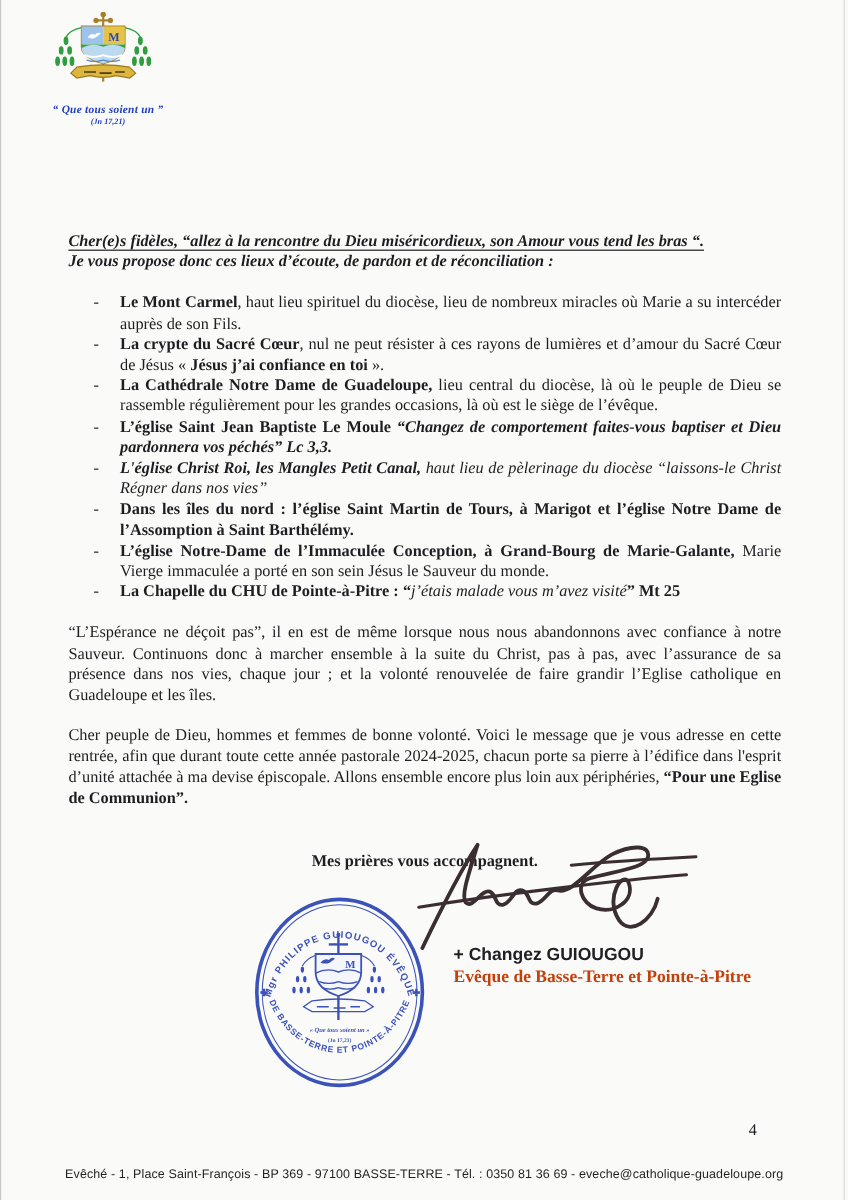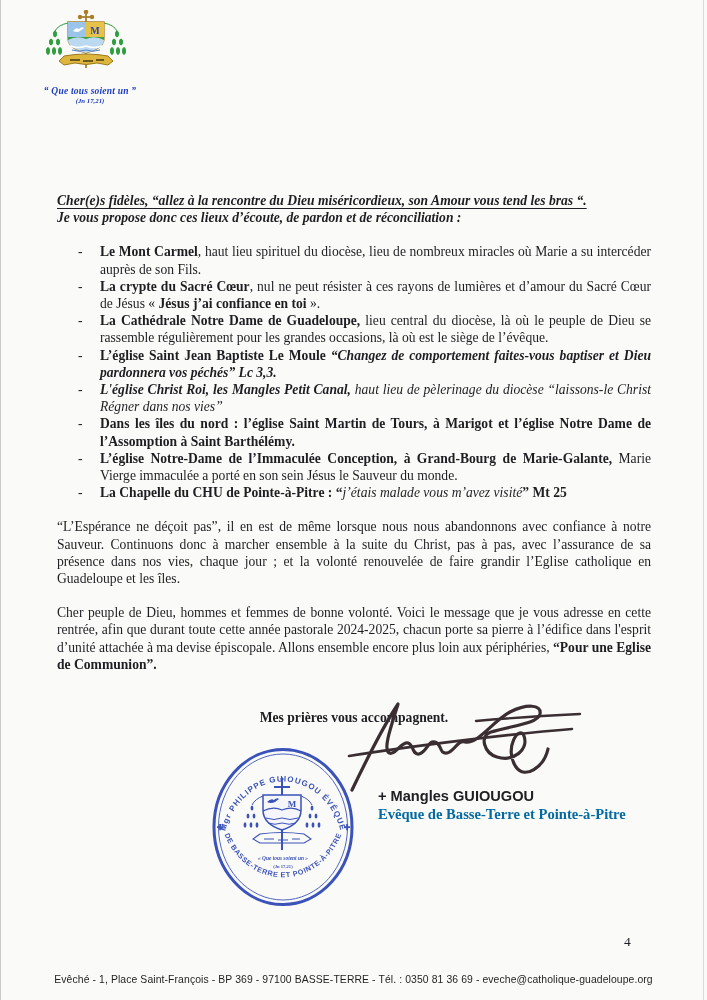--- a/index.html
+++ b/index.html
@@ -35,21 +35,21 @@
   .seg-n{font-weight:400;font-style:normal;}
   .seg-b{font-weight:700;}
   .seg-i{font-style:italic;}
   .seg-bi{font-weight:700;font-style:italic;}
 
   
   .signature-svg{position:absolute;left:338px;top:693px;}
   .stamp-svg{position:absolute;left:208px;top:746px;opacity:.92;}
   .signer{position:absolute;left:378px;top:788px;}
   .signer-name{font-family:"Liberation Sans",sans-serif;font-weight:700;font-size:14.6px;color:#202024;}
-  .signer-title{font-family:"Liberation Serif",serif;font-weight:700;font-size:14.6px;margin-top:2px;color:#0369a1;}
+  .signer-title{font-family:"Liberation Serif",serif;font-weight:700;font-size:14.6px;margin-top:2px;color:#c2410c;}
 
   
   .page-number{position:absolute;left:624px;top:934px;font-size:13.5px;font-family:"Liberation Serif",serif;}
   .footer{
     position:absolute;left:0;top:974px;width:100%;text-align:center;
     font-family:"Liberation Sans",sans-serif;font-size:10.4px;color:#1f1f1f;letter-spacing:.1px;
   }
 </style>
 </head>
 <body>
@@ -185,20 +185,20 @@
           <ellipse cx="111" cy="79" rx="1.4" ry="2.8"></ellipse>
       </g>
       <path d="M52,88 l-7,5 l7,4 h44 l7,-4 l-7,-5 q-22,-3 -44,0 z" stroke-width="1.1"></path>
       <path d="M56,93 h10 M70,94 h10 M84,93 h8" stroke-width="1.2"></path>
     </g>
     <text x="75" y="114" font-size="5.4" font-style="italic" font-weight="bold" fill="#2b44b4" text-anchor="middle" font-family="Liberation Serif, serif">« Que tous soient un »</text>
     <text x="75" y="122" font-size="4.6" font-weight="bold" fill="#2b44b4" text-anchor="middle" font-family="Liberation Serif, serif">(Jn 17,21)</text>
   </svg>
 
   <div class="signer">
-    <div class="signer-name">+ Mangles GUIOUGOU</div>
+    <div class="signer-name">+ Changez GUIOUGOU</div>
     <div class="signer-title">Evêque de Basse-Terre et Pointe-à-Pitre</div>
   </div>
 
   <div class="page-number">4</div>
   <div class="footer">Evêché - 1, Place Saint-François - BP 369 - 97100 BASSE-TERRE - Tél. : 0350 81 36 69 - eveche@catholique-guadeloupe.org</div>
 
 </div>
 
 </body></html>

